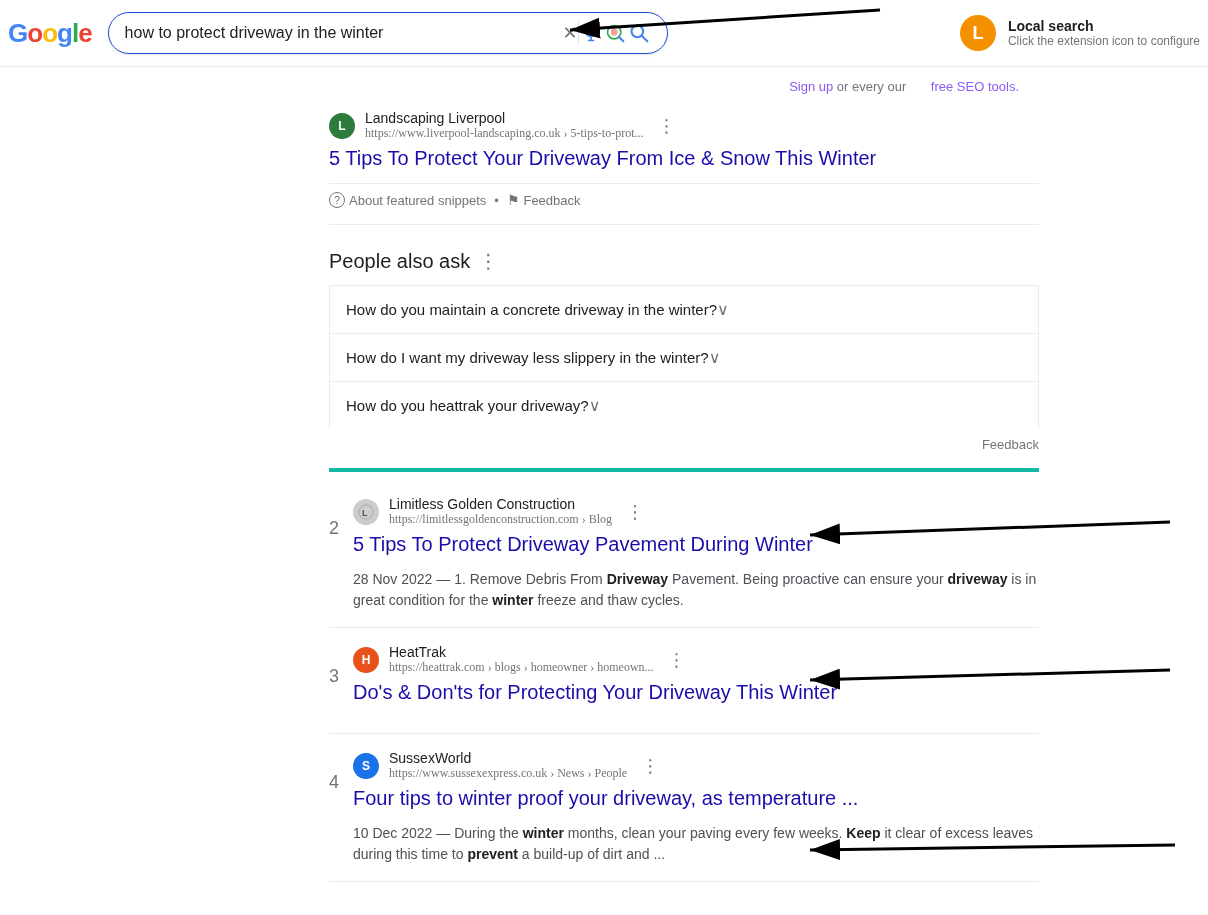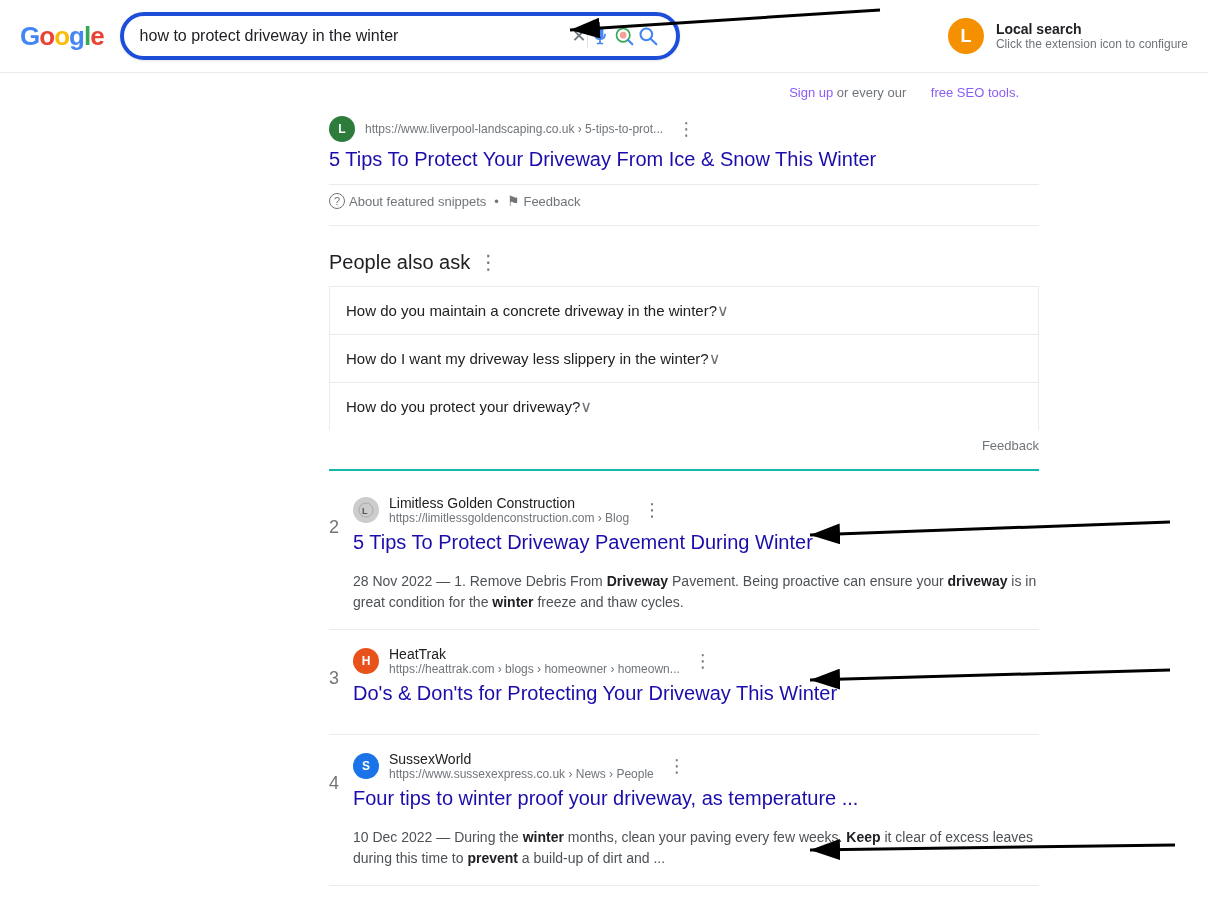--- a/index.html
+++ b/index.html
@@ -2,40 +2,40 @@
 <html><head>
   <meta charset="utf-8">
   <style>
     * { margin: 0; padding: 0; box-sizing: border-box; }
     body { font-family: Arial, sans-serif; background: #fff; color: #202124; font-size: 14px; }
 
     
     .header {
       display: flex;
       align-items: center;
-      padding: 12px 20px;
+      padding: 12px 8px;
       border-bottom: 1px solid #ebebeb;
       gap: 16px;
       position: relative;
     }
     .google-logo {
       font-size: 26px;
       font-weight: bold;
       letter-spacing: -1px;
       flex-shrink: 0;
     }
     .google-logo .g-blue { color: #4285f4; }
     .google-logo .g-red { color: #ea4335; }
     .google-logo .g-yellow { color: #fbbc05; }
     .google-logo .g-green { color: #34a853; }
 
     .search-bar {
       display: flex;
       align-items: center;
-      border: 4px solid #1d4ed8;
+      border: 1px solid #1d4ed8;
       border-radius: 24px;
       padding: 8px 16px;
       width: 560px;
       box-shadow: 0 1px 3px rgba(0,0,0,0.1);
     }
     .search-input {
       flex: 1;
       border: none;
       outline: none;
       font-size: 16px;
@@ -131,21 +131,21 @@
       border-radius: 50%;
       display: flex;
       align-items: center;
       justify-content: center;
       font-size: 12px;
       font-weight: bold;
       color: white;
     }
     .site-info { display: flex; flex-direction: column; }
     .site-name { font-size: 14px; color: #202124; }
-    .site-url { font-size: 12px; color: #70757a; }
+    .site-url { font-size: 12px; color: #70757a; font-family: Liberation Serif, serif; }
     .more-btn { color: #70757a; cursor: pointer; font-size: 18px; margin-left: 4px; }
     .result-title {
       font-size: 20px;
       color: #1a0dab;
       text-decoration: none;
       cursor: pointer;
       line-height: 1.3;
       display: block;
       margin: 4px 0 12px 0;
     }
@@ -165,21 +165,21 @@
       align-items: center;
       gap: 4px;
       color: #70757a;
       cursor: pointer;
       text-decoration: none;
     }
 
     
     .paa-section {
       padding: 16px 0;
-      border-bottom: 2px solid #14b8a6;
+      border-bottom: 4px solid #14b8a6;
       margin-bottom: 8px;
     }
     .paa-header {
       display: flex;
       align-items: center;
       gap: 8px;
       font-size: 20px;
       font-weight: normal;
       color: #202124;
       margin-bottom: 12px;
@@ -220,21 +220,21 @@
       font-size: 18px;
       margin-right: 8px;
       float: left;
       margin-top: 22px;
     }
     .result-body { margin-left: 24px; }
     .result-snippet {
       font-size: 14px;
       color: #4d5156;
       line-height: 1.5;
-      margin-top: 16px;
+      margin-top: 8px;
     }
     .result-snippet b { color: #202124; font-weight: bold; }
 
     
     .annotations-overlay {
       position: fixed;
       top: 0; left: 0;
       width: 1208px;
       height: 915px;
       pointer-events: none;
@@ -288,20 +288,21 @@
   <div class="signup-bar">
     <a href="#">Sign up</a><span> or every our </span><a href="#">free SEO tools.</a>
   </div>
 
   <div class="featured-section">
     <div class="site-row">
       <div class="site-favicon" style="background:#2d7c3c;">
         <span>L</span>
       </div>
       <div class="site-info">
+        <span class="site-name">Landscaping Liverpool</span>
         <span class="site-url">https://www.liverpool-landscaping.co.uk › 5-tips-to-prot...</span>
       </div>
       <span class="more-btn">⋮</span>
     </div>
     <a class="result-title" href="#">5 Tips To Protect Your Driveway From Ice &amp; Snow This Winter</a>
     <div class="snippet-footer">
       <a href="#" class="snippet-footer-link">
         <span style="border:1px solid #70757a; border-radius:50%; width:16px; height:16px; display:inline-flex; align-items:center; justify-content:center; font-size:11px; color:#70757a;">?</span>
         <span>About featured snippets</span>
       </a>
@@ -320,21 +321,21 @@
     </div>
     <div class="paa-item">
       <span>How do you maintain a concrete driveway in the winter?</span>
       <span class="chevron-icon">∨</span>
     </div>
     <div class="paa-item">
       <span>How do I want my driveway less slippery in the winter?</span>
       <span class="chevron-icon">∨</span>
     </div>
     <div class="paa-item">
-      <span>How do you protect your driveway?</span>
+      <span>How do you heattrak your driveway?</span>
       <span class="chevron-icon">∨</span>
     </div>
     <div class="paa-feedback">
       <span>Feedback</span>
     </div>
   </div>
 
   <div class="result-item" style="position:relative;">
     <span class="result-number">2</span>
     <div class="result-body">

